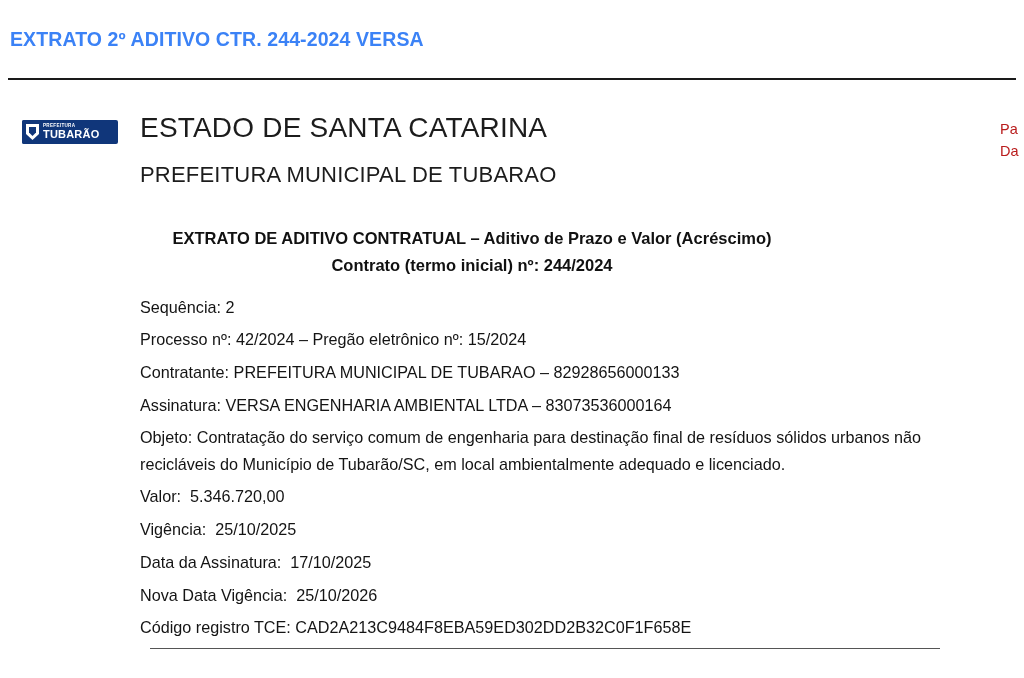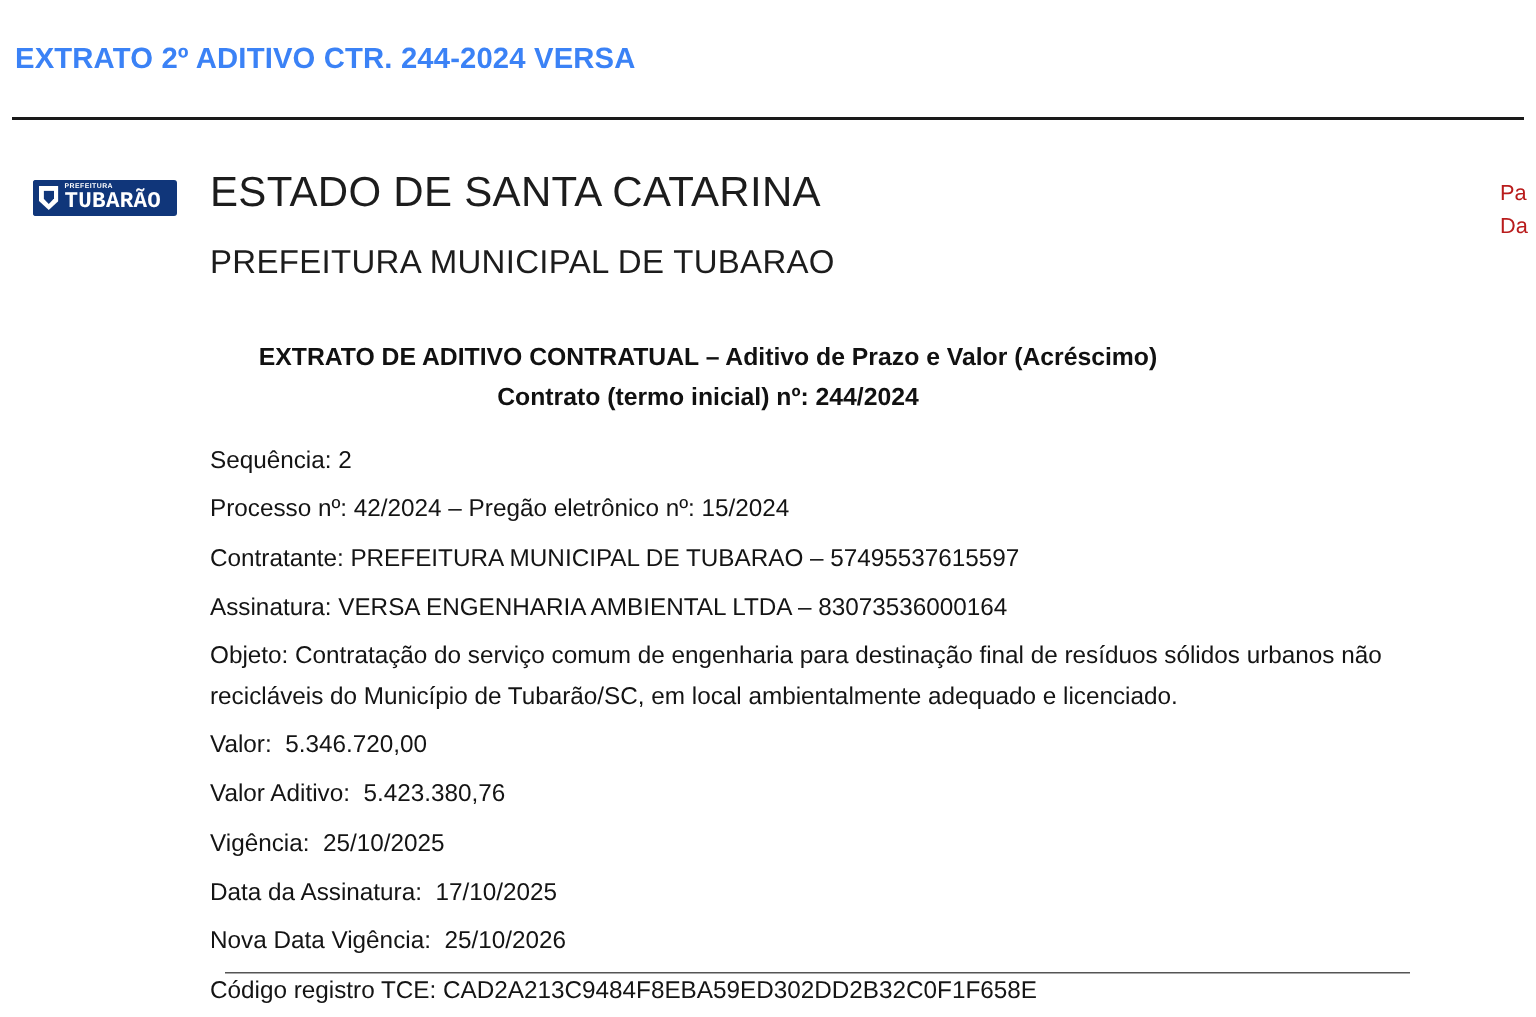--- a/index.html
+++ b/index.html
@@ -99,27 +99,26 @@
     padding-left: 1px;
   }
   .crest .crest-top {
     font-size: 4.6px;
     color: #ffffff;
     letter-spacing: 0.3px;
     font-weight: bold;
     text-transform: uppercase;
   }
   .crest .crest-name {
-    font-size: 15px;
+    font-size: 11px;
     color: #ffffff;
     font-weight: bold;
     letter-spacing: 0.2px;
     text-transform: uppercase;
     margin-top: 1px;
-    font-family: Liberation Mono, monospace;
   }
 
   .org-lines {
     position: absolute;
     left: 140px;
     top: 8px;
   }
   .org-line1 {
     font-size: 28px;
     color: #1c1c1c;
@@ -239,38 +238,35 @@
 
       <div class="field-row">
         <span class="field-label">Sequência: </span><span class="field-value">2</span>
       </div>
 
       <div class="field-row">
         <span class="field-label">Processo nº: </span><span class="field-value">42/2024 – Pregão eletrônico nº: 15/2024</span>
       </div>
 
       <div class="field-row">
-        <span class="field-label">Contratante: </span><span class="field-value">PREFEITURA MUNICIPAL DE TUBARAO – 57495537615597</span>
+        <span class="field-label">Contratante: </span><span class="field-value">PREFEITURA MUNICIPAL DE TUBARAO – 82928656000133</span>
       </div>
 
       <div class="field-row">
         <span class="field-label">Assinatura: </span><span class="field-value">VERSA ENGENHARIA AMBIENTAL LTDA – 83073536000164</span>
       </div>
 
       <div class="field-row wrap">
         <span class="field-label">Objeto: </span><span class="field-value">Contratação do serviço comum de engenharia para destinação final de resíduos sólidos urbanos não recicláveis do Município de Tubarão/SC, em local ambientalmente adequado e licenciado.</span>
       </div>
 
       <div class="field-row">
         <span class="field-label">Valor:  </span><span class="field-value">5.346.720,00</span>
       </div>
 
-      <div class="field-row">
-        <span class="field-label">Valor Aditivo:  </span><span class="field-value">5.423.380,76</span>
-      </div>
 
       <div class="field-row">
         <span class="field-label">Vigência:  </span><span class="field-value">25/10/2025</span>
       </div>
 
       <div class="field-row">
         <span class="field-label">Data da Assinatura:  </span><span class="field-value">17/10/2025</span>
       </div>
 
       <div class="field-row">

